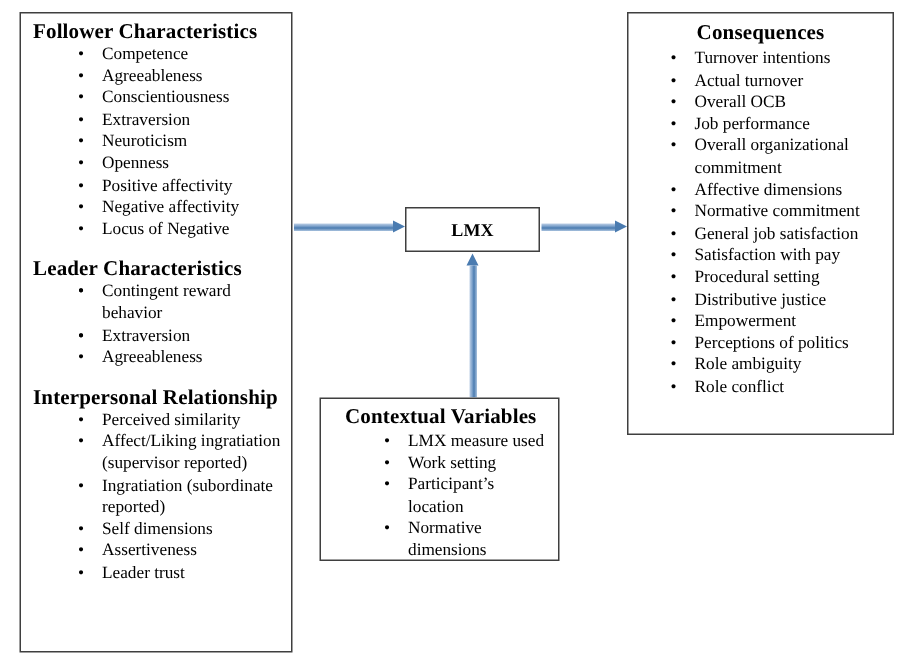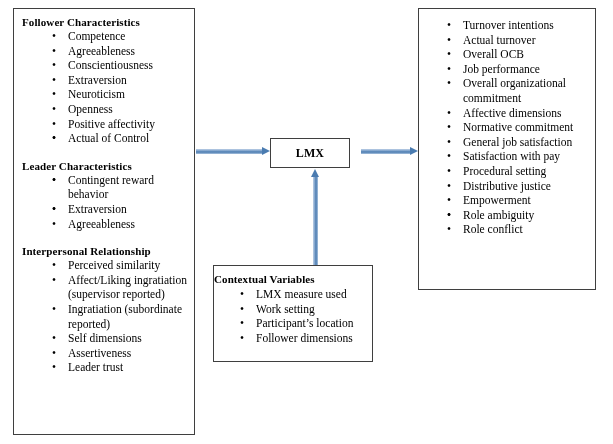--- a/index.html
+++ b/index.html
@@ -22,21 +22,21 @@
 
   .box {
     position: absolute;
     box-sizing: border-box;
     border: 1.5px solid #3f3f3f;
     background: #ffffff;
   }
 
   .box-title {
     font-weight: bold;
-    font-size: 11px;
+    font-size: 14px;
     line-height: 14px;
     letter-spacing: 0.1px;
   }
 
   .bullet-list {
     list-style: none;
     margin: 0;
     padding: 0;
   }
   .bullet-list li {
@@ -74,35 +74,35 @@
     height: 282px;
     padding: 7px 6px 4px 6px;
   }
   #right-box .box-title { text-align: center; }
   #right-box .bullet-list { margin-left: 18px; margin-top: 2px; }
 
   
   #lmx-box {
     left: 270px;
     top: 138px;
-    width: 80px;
+    width: 90px;
     height: 30px;
     display: flex;
     align-items: center;
     justify-content: center;
   }
   #lmx-box .box-title { font-size: 12px; }
 
   
   #context-box {
     left: 213px;
     top: 265px;
     width: 160px;
-    height: 97px;
-    padding: 6px 5px 4px 0;
+    height: 109px;
+    padding: 6px 5px 4px 16px;
   }
   #context-box .bullet-list { margin-left: 22px; margin-top: 1px; }
 
   
   .arrow-h {
     position: absolute;
     height: 9px;
     pointer-events: none;
   }
   .arrow-h .shaft {
@@ -157,22 +157,22 @@
     <div class="group">
       <div class="box-title">Follower Characteristics</div>
       <ul class="bullet-list">
         <li><span class="bdot">•</span><span>Competence</span></li>
         <li><span class="bdot">•</span><span>Agreeableness</span></li>
         <li><span class="bdot">•</span><span>Conscientiousness</span></li>
         <li><span class="bdot">•</span><span>Extraversion</span></li>
         <li><span class="bdot">•</span><span>Neuroticism</span></li>
         <li><span class="bdot">•</span><span>Openness</span></li>
         <li><span class="bdot">•</span><span>Positive affectivity</span></li>
-        <li><span class="bdot">•</span></li>
-        <li><span class="bdot">•</span><span>Actual of Control</span></li>
+        <li><span class="bdot">•</span><span>Negative affectivity</span></li>
+        <li><span class="bdot">•</span><span>Locus of Negative</span></li>
       </ul>
     </div>
 
     <div class="group-spacer"></div>
 
     <div class="group">
       <div class="box-title">Leader Characteristics</div>
       <ul class="bullet-list">
         <li><span class="bdot">•</span></li>
         <li><span class="bdot">•</span><span>Contingent reward behavior</span></li>
@@ -216,37 +216,38 @@
     <div class="head" style="top:0;"></div>
     <div class="shaft" style="top:8px; height:88px;"></div>
   </div>
 
   <div class="box" id="context-box">
     <div class="box-title">Contextual Variables</div>
     <ul class="bullet-list">
       <li><span class="bdot">•</span><span>LMX measure used</span></li>
       <li><span class="bdot">•</span><span>Work setting</span></li>
       <li><span class="bdot">•</span><span>Participant’s location</span></li>
-      <li><span class="bdot">•</span><span>Follower dimensions</span></li>
+      <li><span class="bdot">•</span><span>Normative dimensions</span></li>
     </ul>
   </div>
 
   <div class="box" id="right-box">
+    <div class="box-title">Consequences</div>
     <ul class="bullet-list">
       <li><span class="bdot">•</span><span>Turnover intentions</span></li>
       <li><span class="bdot">•</span><span>Actual turnover</span></li>
       <li><span class="bdot">•</span><span>Overall OCB</span></li>
       <li><span class="bdot">•</span><span>Job performance</span></li>
       <li><span class="bdot">•</span><span>Overall organizational commitment</span></li>
       <li><span class="bdot">•</span><span>Affective dimensions</span></li>
       <li><span class="bdot">•</span><span>Normative commitment</span></li>
       <li><span class="bdot">•</span><span>General job satisfaction</span></li>
       <li><span class="bdot">•</span><span>Satisfaction with pay</span></li>
       <li><span class="bdot">•</span><span>Procedural setting</span></li>
       <li><span class="bdot">•</span><span>Distributive justice</span></li>
       <li><span class="bdot">•</span><span>Empowerment</span></li>
-      <li><span class="bdot">•</span></li>
+      <li><span class="bdot">•</span><span>Perceptions of politics</span></li>
       <li><span class="bdot">•</span><span>Role ambiguity</span></li>
       <li><span class="bdot">•</span><span>Role conflict</span></li>
     </ul>
   </div>
 
 </div>
 
 </body></html>

